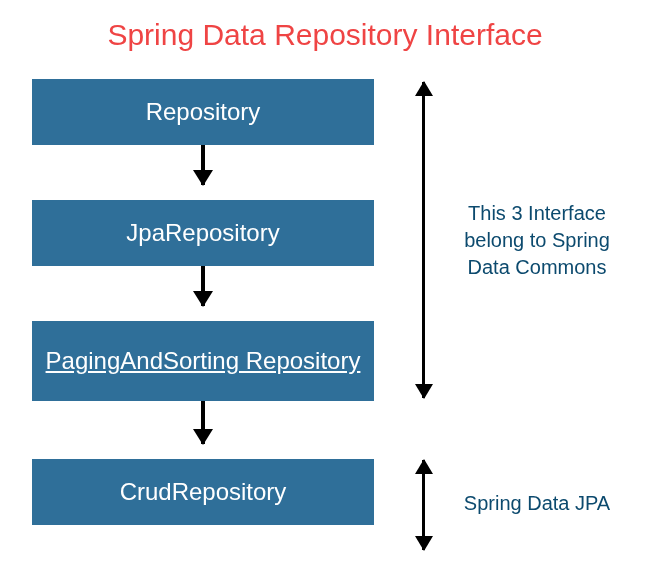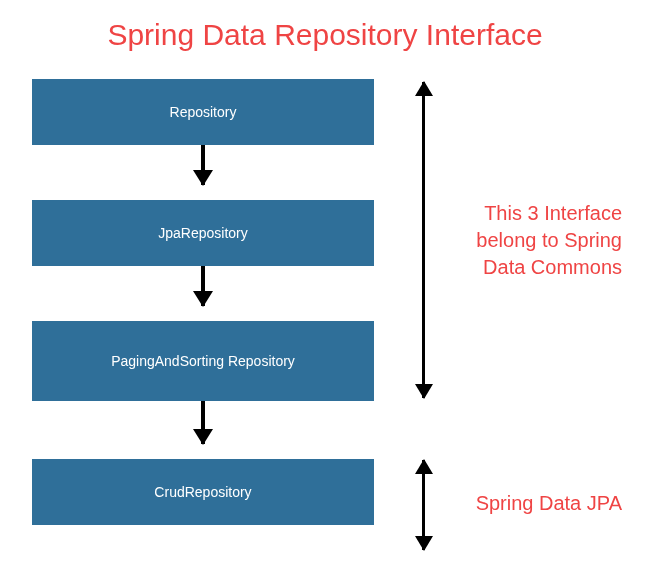--- a/index.html
+++ b/index.html
@@ -22,30 +22,30 @@
     font-weight: 400;
     color: #ef4444;
   }
   .box {
     position: absolute;
     left: 32px;
     width: 342px;
     height: 66px;
     background: #2f6f99;
     color: #ffffff;
-    font-size: 14px;
+    font-size: 24px;
     line-height: 1.15;
     display: flex;
     align-items: center;
     justify-content: center;
     text-align: center;
     box-sizing: border-box;
     padding: 4px 8px;
   }
-  .box.tall { height: 80px; }
+  .box.tall { height: 80px; text-decoration: underline; }
   
   #box0 { top: 79px; }
   #box1 { top: 200px; }
   #box2 { top: 321px; }
   #box3 { top: 459px; }
   
   .conn {
     position: absolute;
     left: 201px; 
     width: 4px;
@@ -82,24 +82,24 @@
     border-left: 9px solid transparent;
     border-right: 9px solid transparent;
   }
   .range::before { top: -1px; border-bottom: 15px solid #000; }
   .range::after  { bottom: -1px; border-top: 15px solid #000; }
   #range1 { left: 422px; top: 82px;  height: 316px; }
   #range2 { left: 422px; top: 460px; height: 90px; }
   
   .sidelabel {
     position: absolute;
-    color: #ef4444;
+    color: #0c4a6e;
     font-size: 20px;
     line-height: 1.35;
-    text-align: right;
+    text-align: center;
   }
   #label1 { left: 452px; top: 200px; width: 170px; }
   #label2 { left: 452px; top: 490px; width: 170px; }
 </style>
 </head>
 <body>
 
 <div class="title">Spring Data Repository Interface</div>
 
 <div id="box0" class="box">

